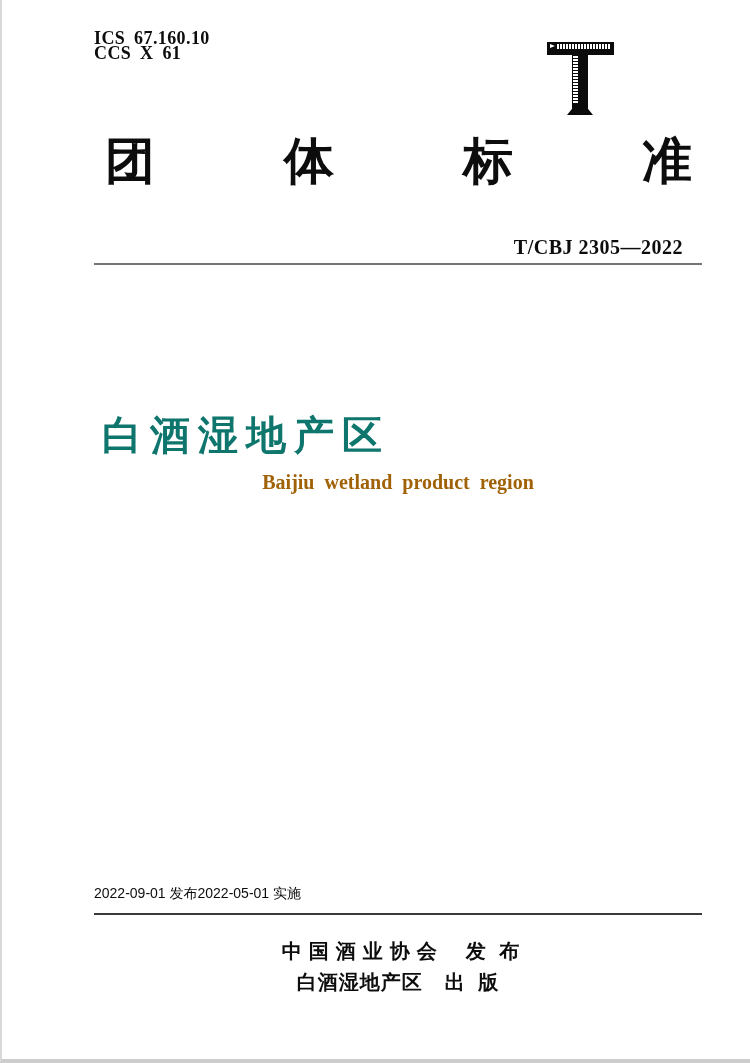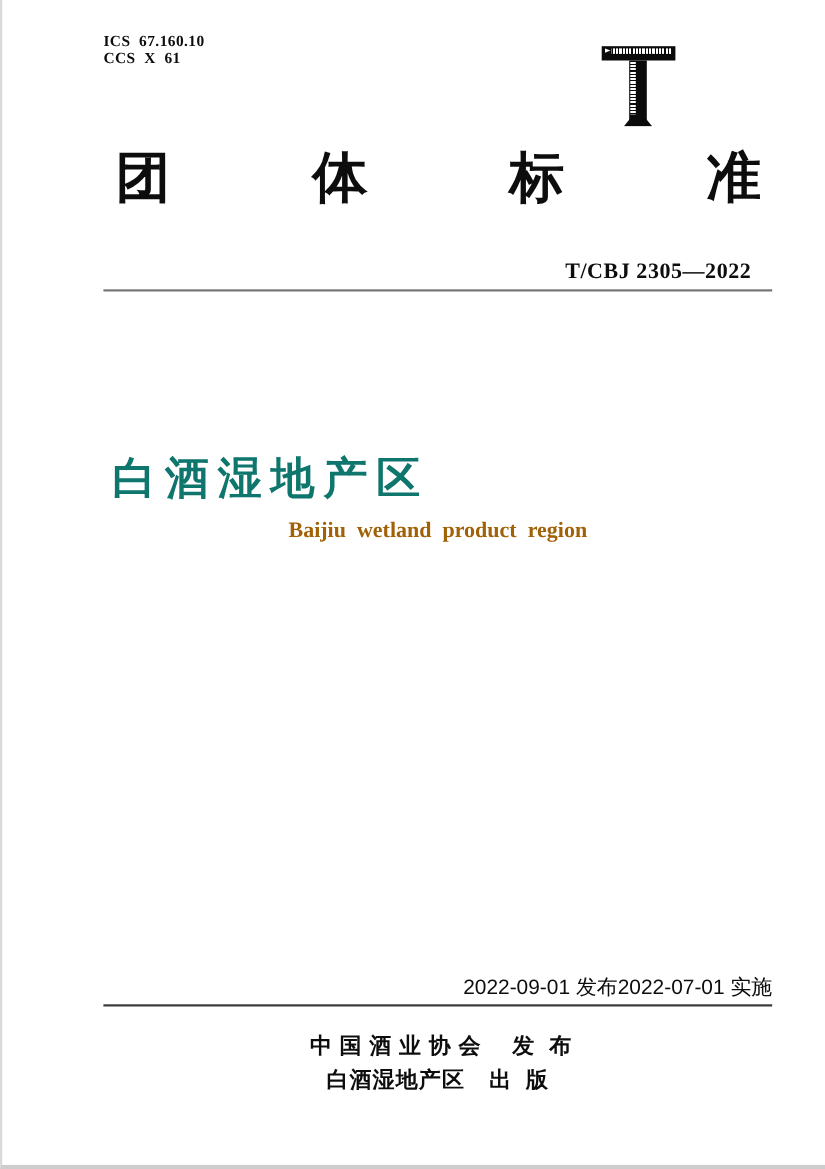--- a/index.html
+++ b/index.html
@@ -15,21 +15,21 @@
     font-family: "Liberation Sans", sans-serif;
     color: #111;
   }
 
   
   .ics-block {
     position: absolute;
     left: 92px; top: 31px;
     font-family: "Liberation Serif", serif;
     font-weight: bold;
-    font-size: 14px;
+    font-size: 18px;
     line-height: 15px;
     letter-spacing: 0.4px;
     word-spacing: 4px;
     color: #0d0d0d;
   }
 
   
   .t-logo { position: absolute; left: 545px; top: 42px; width: 67px; height: 73px; }
   .tl-bar { position: absolute; left: 0; top: 0; width: 67px; height: 13px; background: #0b0b0b; }
   .tl-bar-ruler {
@@ -102,22 +102,22 @@
     font-size: 20px;
     word-spacing: 5px;
     color: #a16207;
   }
 
   
   .dates {
     position: absolute;
     left: 92px; top: 885px; width: 608px;
     display: flex;
-    justify-content: flex-end;
-    font-size: 19px;
+    justify-content: flex-start;
+    font-size: 14px;
     font-weight: 500;
     color: #0d0d0d;
   }
 
   
   .publishers {
     position: absolute;
     left: 92px; top: 936px; width: 608px;
     font-size: 20px;
     font-weight: 600;
@@ -163,21 +163,21 @@
   <div class="std-number">T/CBJ 2305—2022</div>
 
   <div class="rule rule-top"></div>
 
   <div class="main-title">白酒湿地产区</div>
 
   <div class="en-title">Baijiu wetland product region</div>
 
   <div class="dates">
     <span>2022-09-01 发布</span>
-    <span>2022-07-01 实施</span>
+    <span>2022-05-01 实施</span>
   </div>
 
   <div class="rule rule-bottom"></div>
 
   <div class="publishers">
     <div class="pub-line">
       <span class="pub-name-spread">中国酒业协会</span>
       <span class="pub-action">发 布</span>
     </div>
     <div class="pub-line">

